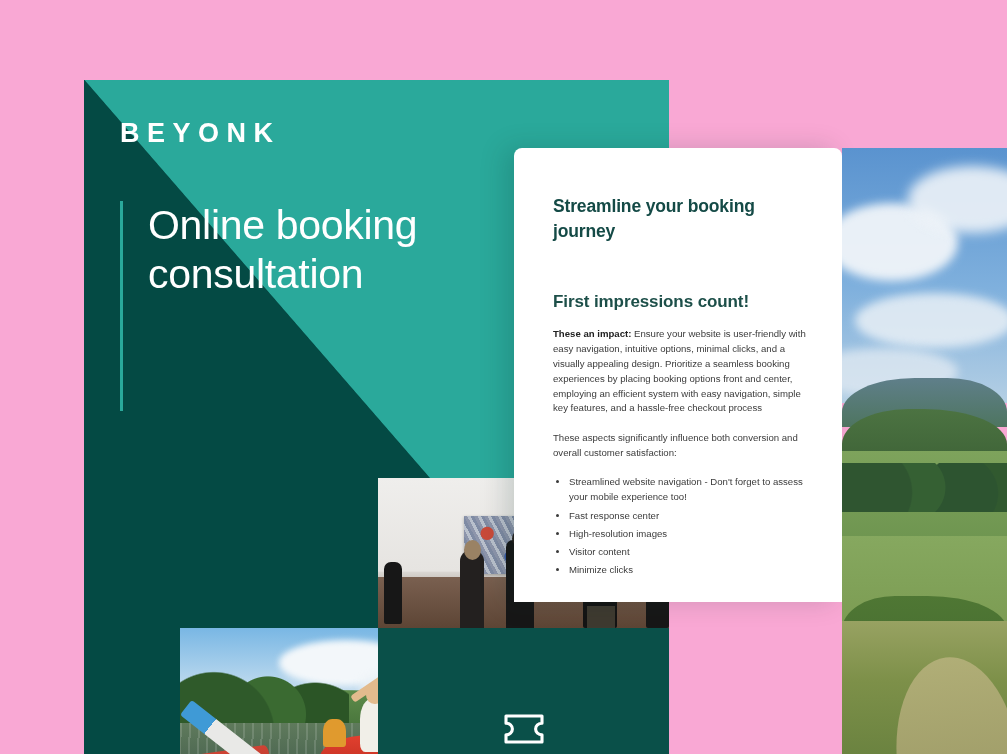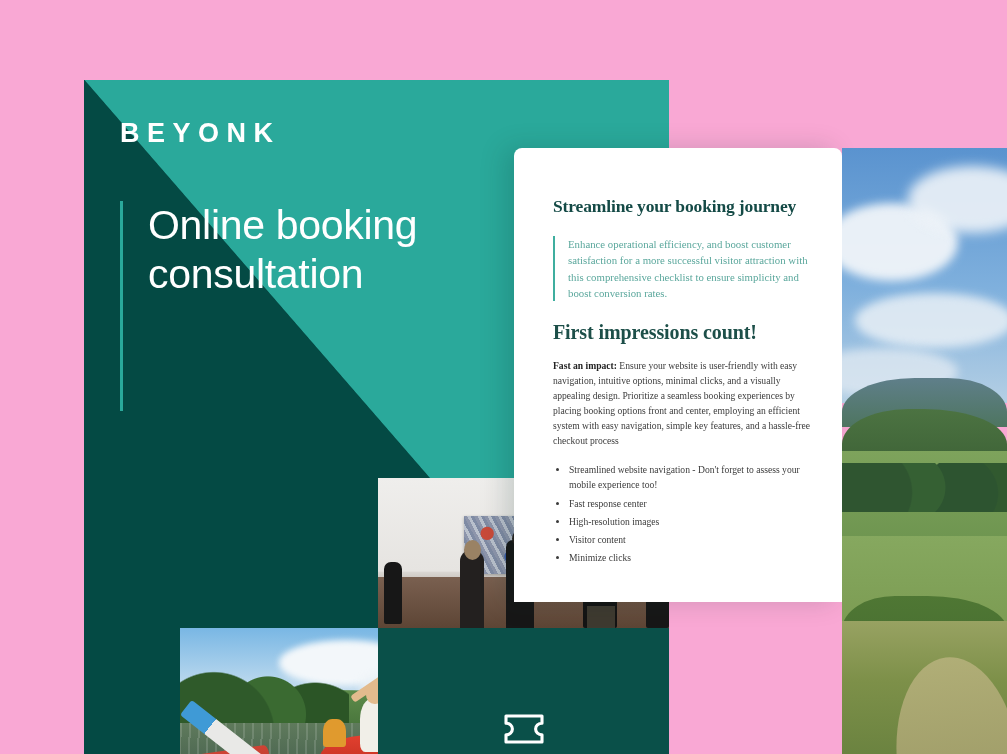--- a/index.html
+++ b/index.html
@@ -114,33 +114,32 @@
   
   #ticket-block{position:absolute;left:294px;top:548px;width:291px;height:206px;background:#0a5049;}
   #ticket-icon{position:absolute;left:50%;top:50%;transform:translate(-50%,-50%);}
 
   
   #card{
     position:absolute;left:514px;top:148px;width:328px;height:454px;
     background:#ffffff;border-radius:8px 8px 0 0;
     box-shadow:-9px 0 26px rgba(4,40,38,.17);
     overflow:hidden;
-    font-family:Liberation Serif, serif;
   }
   #card-inner{padding:46px 25px 0 39px;}
   #card h2{
     margin:0;color:#144a46;font-size:17.5px;font-weight:bold;
     line-height:1.42;letter-spacing:-0.15px;
   }
   #quote{
     margin-top:17px;padding-left:13px;border-left:2.5px solid #3fae9f;
     color:#5aa79c;font-size:10.8px;line-height:1.52;
   }
   #card h3{
-    margin:20px 0 0 0;color:#1d4f49;font-size:20px;font-weight:bold;letter-spacing:-0.1px;
+    margin:48px 0 0 0;color:#1d4f49;font-size:17px;font-weight:bold;letter-spacing:-0.1px;
   }
   .body-p{
     margin:15px 0 0 0;color:#3b3b3b;font-size:9.6px;line-height:1.56;
   }
   .body-p b{color:#222;font-weight:bold;}
   #bullets{margin:13px 0 16px 0;padding:0 0 0 16px;color:#3b3b3b;font-size:9.6px;line-height:1.58;}
   #bullets li{margin-bottom:3px;}
   #source-p{margin:17px 0 0 0;color:#3b3b3b;font-size:9.6px;line-height:1.56;}
   #source-link{color:#1d6b62;text-decoration:underline;}
 
@@ -231,26 +230,26 @@
         </svg>
       </span>
     </div>
   </div>
 
   <div id="card">
     <div id="card-inner">
 
       <h2>Streamline your booking journey</h2>
 
-      <div id="quote">Enhance operational efficiency, and boost customer satisfaction for a more successful visitor attraction with this comprehensive checklist to ensure simplicity and boost conversion rates.</div>
 
       <h3>First impressions count!</h3>
 
-      <p class="body-p"><b>Fast an impact:</b><span> Ensure your website is user-friendly with easy navigation, intuitive options, minimal clicks, and a visually appealing design. Prioritize a seamless booking experiences by placing booking options front and center, employing an efficient system with easy navigation, simple key features, and a hassle-free checkout process</span></p>
-
+      <p class="body-p"><b>These an impact:</b><span> Ensure your website is user-friendly with easy navigation, intuitive options, minimal clicks, and a visually appealing design. Prioritize a seamless booking experiences by placing booking options front and center, employing an efficient system with easy navigation, simple key features, and a hassle-free checkout process</span></p>
+
+      <p class="body-p">These aspects significantly influence both conversion and overall customer satisfaction:</p>
 
       <ul id="bullets">
         <li>Streamlined website navigation - Don't forget to assess your mobile experience too!</li>
         <li>Fast response center</li>
         <li>High-resolution images</li>
         <li>Visitor content</li>
         <li>Minimize clicks</li>
       </ul>
 
     </div>

